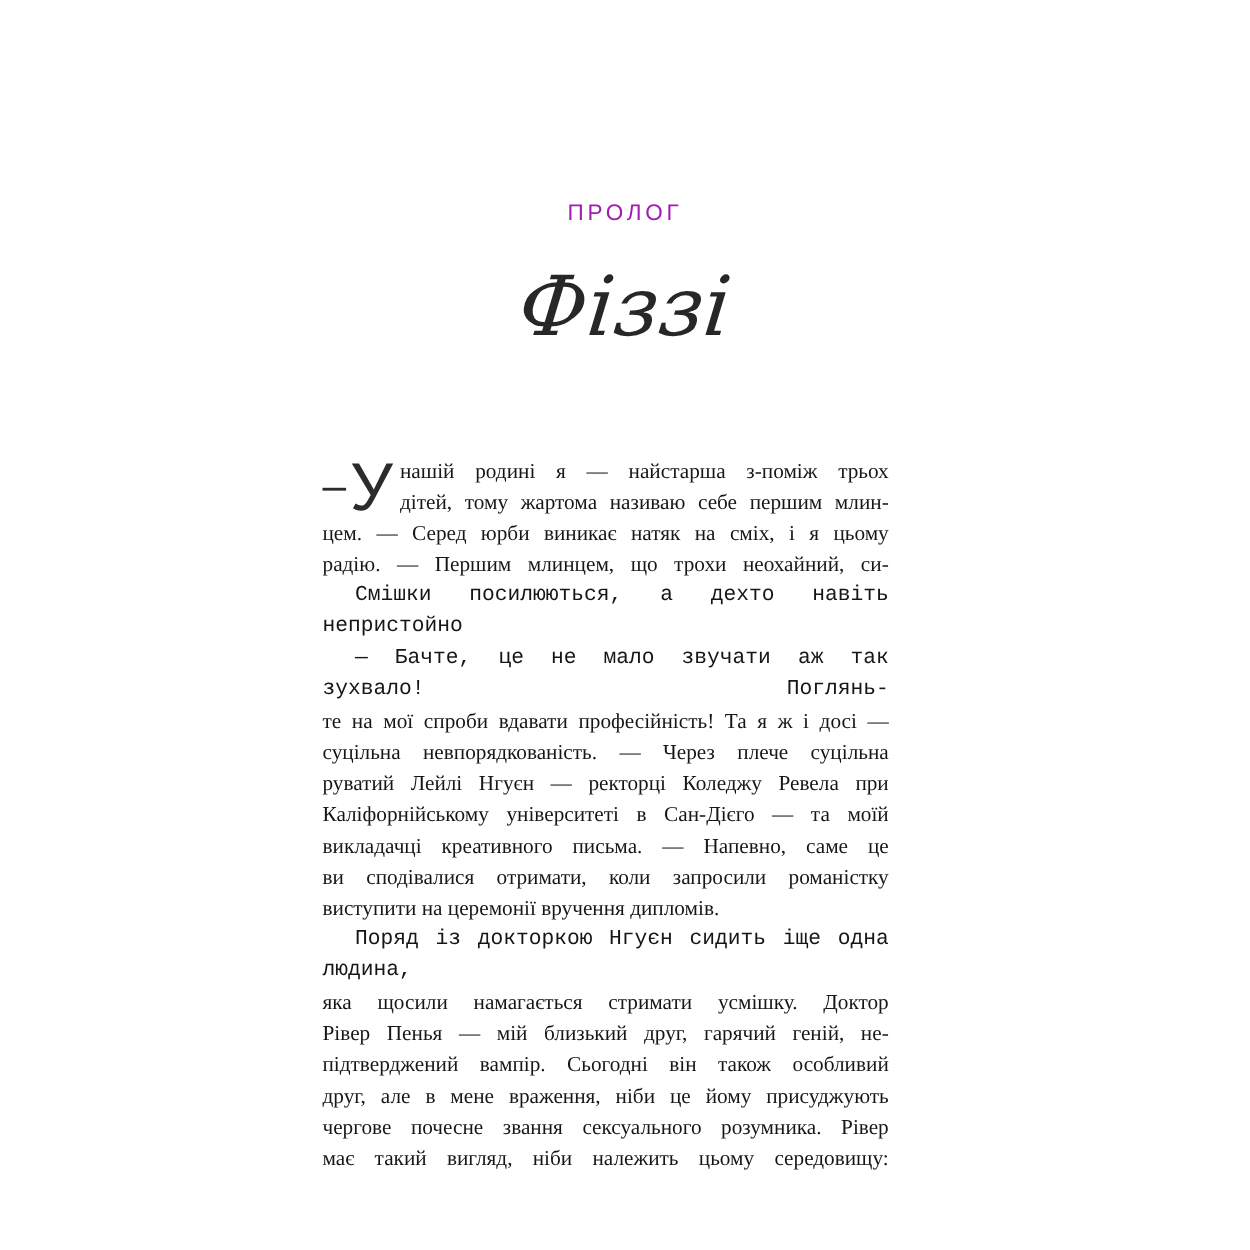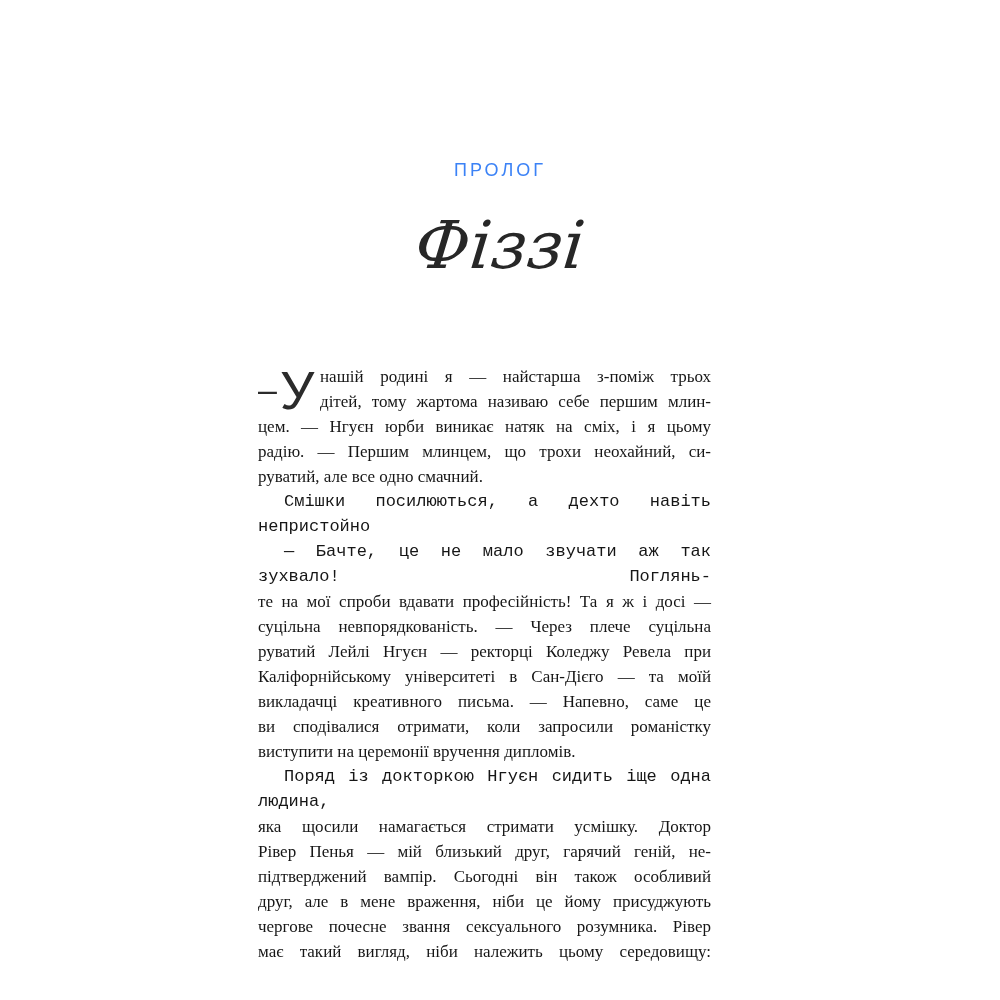--- a/index.html
+++ b/index.html
@@ -13,21 +13,21 @@
   }
   .kicker {
     position: absolute;
     top: 160px;
     left: 0;
     width: 100%;
     text-align: center;
     font-family: "Liberation Sans", sans-serif;
     font-size: 18px;
     letter-spacing: 3px;
-    color: #3b82f6;
+    color: #a21caf;
   }
   .script-title {
     position: absolute;
     top: 196px;
     left: 0;
     width: 100%;
     text-align: center;
     font-family: "DejaVu Serif", serif;
     font-style: italic;
     font-weight: normal;
@@ -80,23 +80,22 @@
   <div class="kicker">ПРОЛОГ</div>
   <div class="script-title">Фіззі</div>
   <div class="body-col" id="body-col">
       <div class="para">
         <span class="dropcap">
           <span class="dash">–</span>
           <span class="letter">У</span>
         </span>
         <div class="line">нашій родині я — найстарша з-поміж трьох</div>
         <div class="line">дітей, тому жартома називаю себе першим млин-</div>
-        <div class="line">цем. — Нгуєн юрби виникає натяк на сміх, і я цьому</div>
+        <div class="line">цем. — Серед юрби виникає натяк на сміх, і я цьому</div>
         <div class="line">радію. — Першим млинцем, що трохи неохайний, си-</div>
-        <div class="line last">руватий, але все одно смачний.</div>
       </div>
       <div class="para indent">
         <div class="line">Смішки посилюються, а дехто навіть непристойно</div>
       </div>
       <div class="para indent">
         <div class="line">— Бачте, це не мало звучати аж так зухвало! Поглянь-</div>
         <div class="line">те на мої спроби вдавати професійність! Та я ж і досі —</div>
         <div class="line">суцільна невпорядкованість. — Через плече суцільна</div>
         <div class="line">руватий Лейлі Нгуєн — ректорці Коледжу Ревела при</div>
         <div class="line">Каліфорнійському університеті в Сан-Дієго — та моїй</div>

